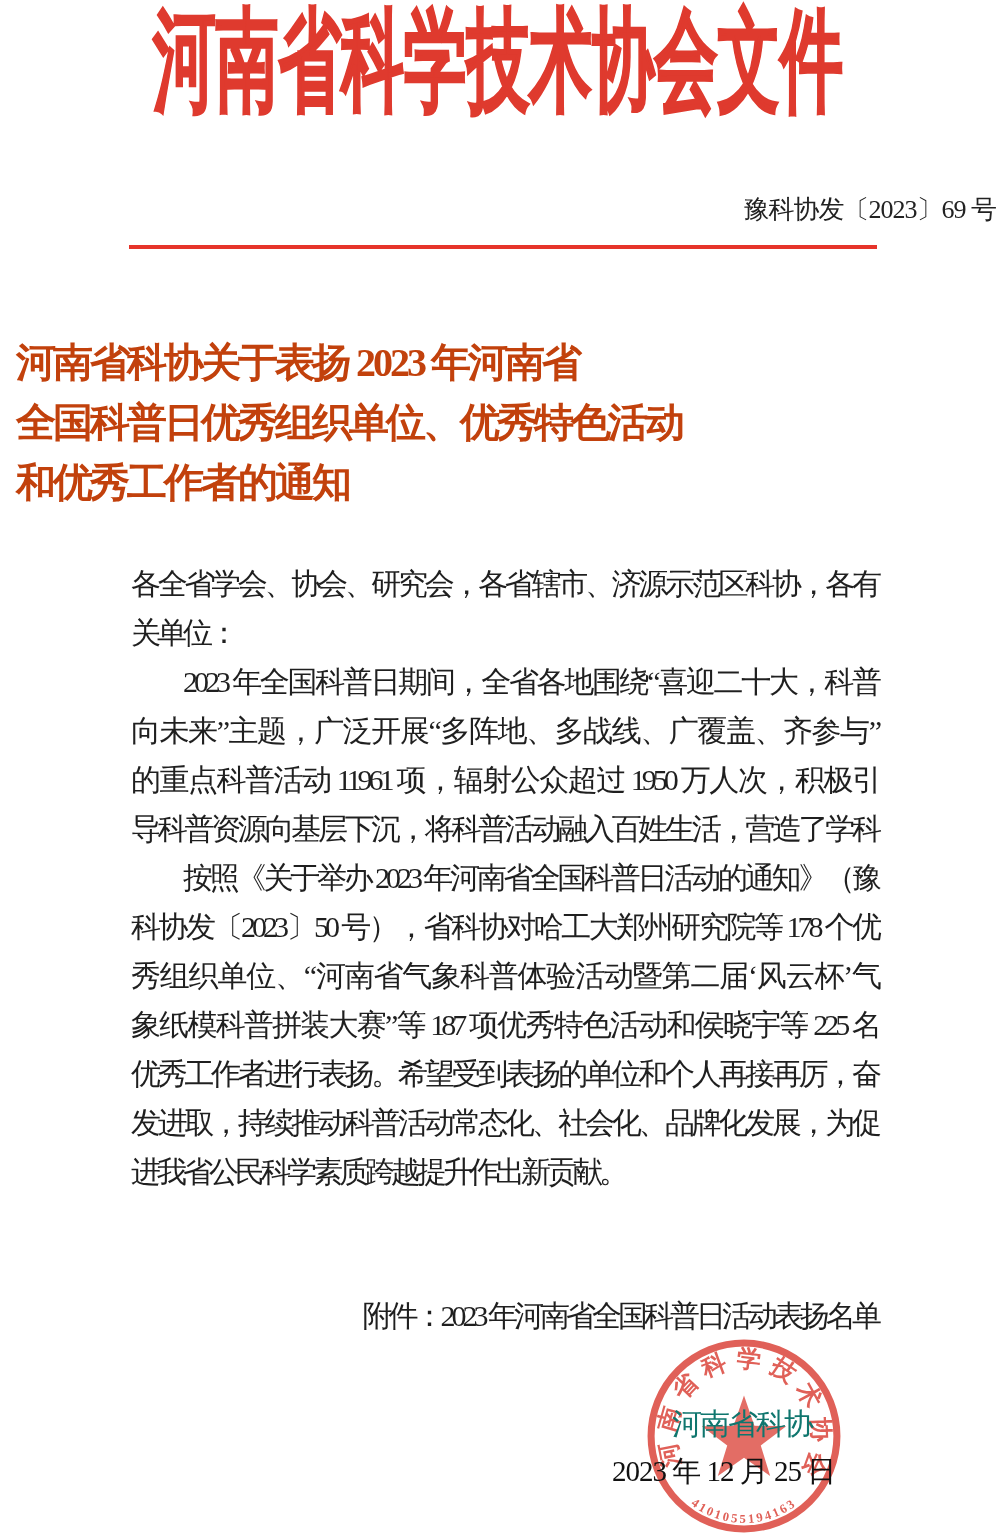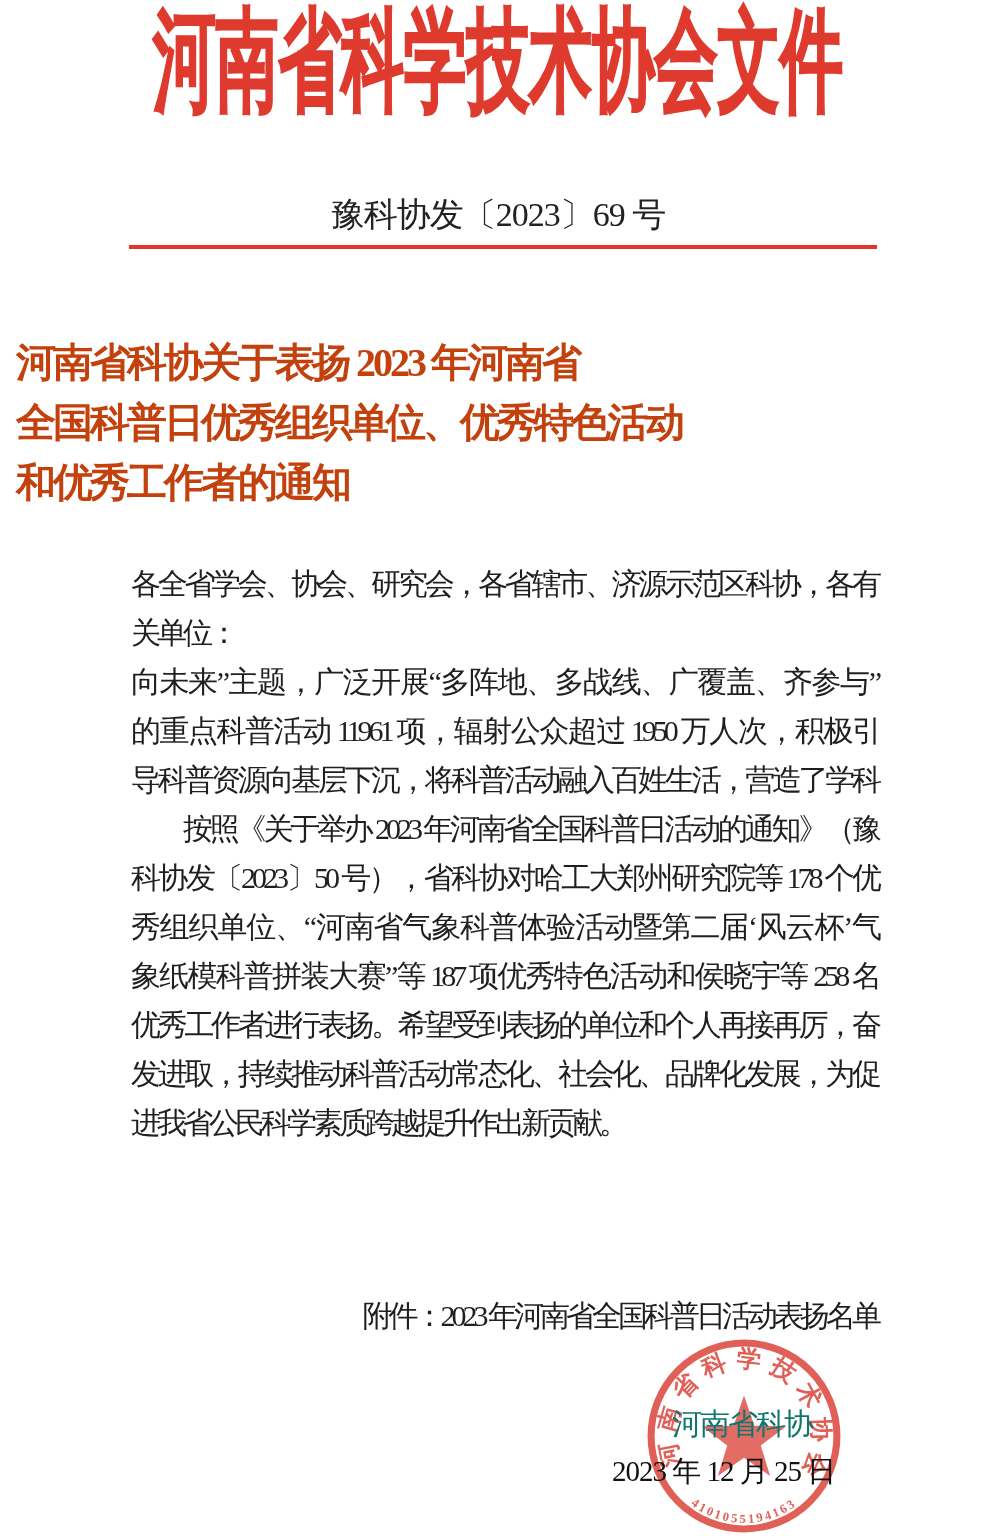--- a/index.html
+++ b/index.html
@@ -16,21 +16,21 @@
   }
   .banner-text{
     font-size:112px;font-weight:900;color:#df3a2e;
     -webkit-text-stroke:2px #df3a2e;
     white-space:nowrap;transform:scaleX(0.56);transform-origin:center;
     letter-spacing:0px;line-height:1;
   }
   
   .doc-number{
     position:absolute;top:192px;left:0;width:100%;
-    text-align:center;font-size:34px;letter-spacing:-1px;color:#222;
+    text-align:right;font-size:26px;letter-spacing:-1px;color:#222;
   }
   
   .red-rule{
     position:absolute;top:245px;left:129px;width:748px;height:4px;
     background:#e6342a;
   }
   
   .title{
     position:absolute;top:333px;left:16px;width:100%;
     text-align:left;font-weight:bold;font-size:40px;
@@ -86,27 +86,28 @@
 
   <div class="title">
     <div>河南省科协关于表扬 2023 年河南省</div>
     <div>全国科普日优秀组织单位、优秀特色活动</div>
     <div>和优秀工作者的通知</div>
   </div>
 
   <div class="body">
     <div class="bl">各全省学会、协会、研究会，各省辖市、济源示范区科协，各有</div>
     <div class="bl end">关单位：</div>
+    <div class="bl ind">2023 年全国科普日期间，全省各地围绕“喜迎二十大，科普</div>
     <div class="bl">向未来”主题，广泛开展“多阵地、多战线、广覆盖、齐参与”</div>
     <div class="bl">的重点科普活动 11961 项，辐射公众超过 1950 万人次，积极引</div>
     <div class="bl">导科普资源向基层下沉，将科普活动融入百姓生活，营造了学科</div>
     <div class="bl ind">按照《关于举办 2023 年河南省全国科普日活动的通知》（豫</div>
     <div class="bl">科协发〔2023〕50 号），省科协对哈工大郑州研究院等 178 个优</div>
     <div class="bl">秀组织单位、“河南省气象科普体验活动暨第二届‘风云杯’气</div>
-    <div class="bl">象纸模科普拼装大赛”等 187 项优秀特色活动和侯晓宇等 258 名</div>
+    <div class="bl">象纸模科普拼装大赛”等 187 项优秀特色活动和侯晓宇等 225 名</div>
     <div class="bl">优秀工作者进行表扬。希望受到表扬的单位和个人再接再厉，奋</div>
     <div class="bl">发进取，持续推动科普活动常态化、社会化、品牌化发展，为促</div>
     <div class="bl end">进我省公民科学素质跨越提升作出新贡献。</div>
   </div>
 
   <div class="attachment">附件：2023 年河南省全国科普日活动表扬名单</div>
 
   <svg class="seal" viewBox="0 0 200 200" xmlns="http://www.w3.org/2000/svg">
     <defs>
       <path id="arcTop" d="M 39,130 A 68,68 0 1 1 161,130" fill="none"></path>

